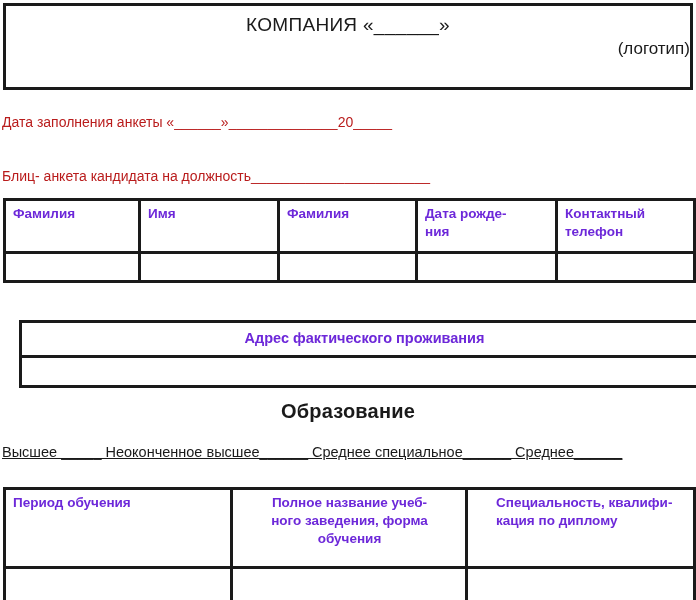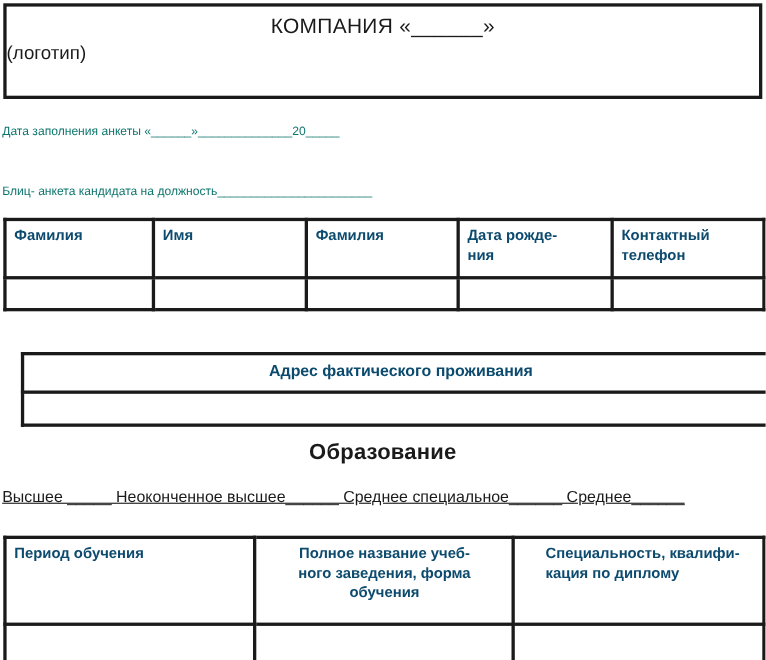--- a/index.html
+++ b/index.html
@@ -36,53 +36,54 @@
     background: #fff;
   }
   .logo-line-company {
     text-align: center;
     font-size: 19px;
     letter-spacing: 0.3px;
     margin-top: 8px;
     white-space: pre;
   }
   .logo-line-sub {
-    text-align: left;
+    text-align: right;
     font-size: 17px;
     margin-top: 3px;
     white-space: pre;
+    margin-left: 39px;
   }
 
   
   .text-line {
     position: absolute;
     left: 2px;
-    font-size: 11px;
+    font-size: 14px;
     white-space: pre;
     letter-spacing: 0px;
-    color: #0f766e;
+    color: #b91c1c;
   }
   .line-date   { top: 114px; }
   .line-blitz  { top: 168px; }
 
   
   table.form-table {
     position: absolute;
     border-collapse: collapse;
     background: #fff;
     table-layout: fixed;
   }
   table.form-table td {
     border: 3px solid #1a1a1a;
     padding: 4px 6px 4px 7px;
     vertical-align: top;
     font-size: 13.5px;
     font-weight: bold;
     line-height: 1.32;
-    color: #0c4a6e;
+    color: #6d28d9;
     box-sizing: border-box;
     word-wrap: break-word;
   }
   table.form-table td.blank {
     font-weight: normal;
   }
 
   
   #personal-table {
     left: 3px;

